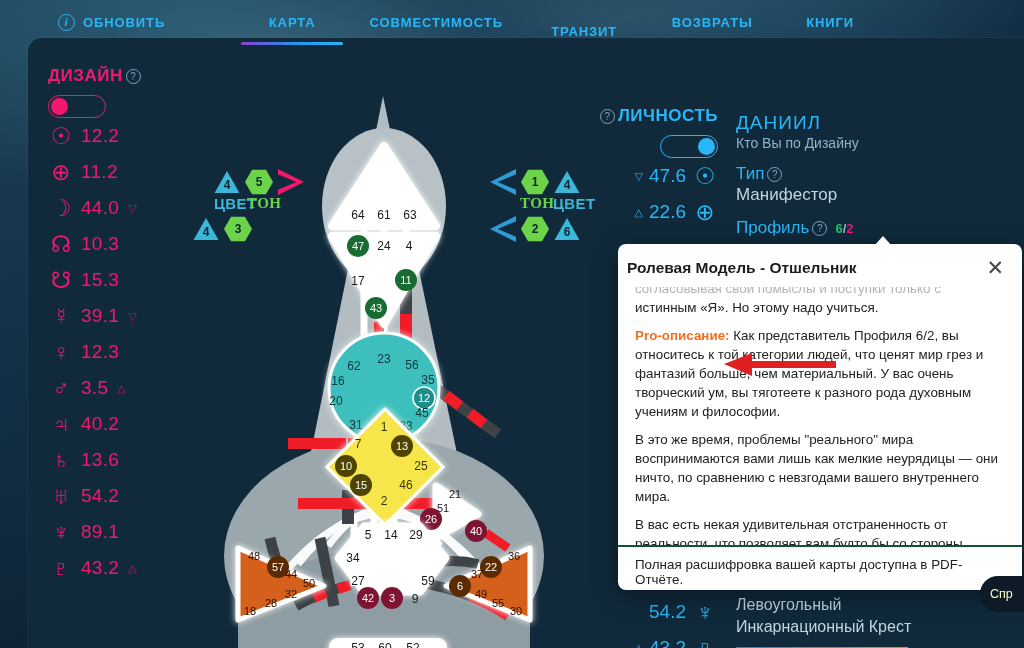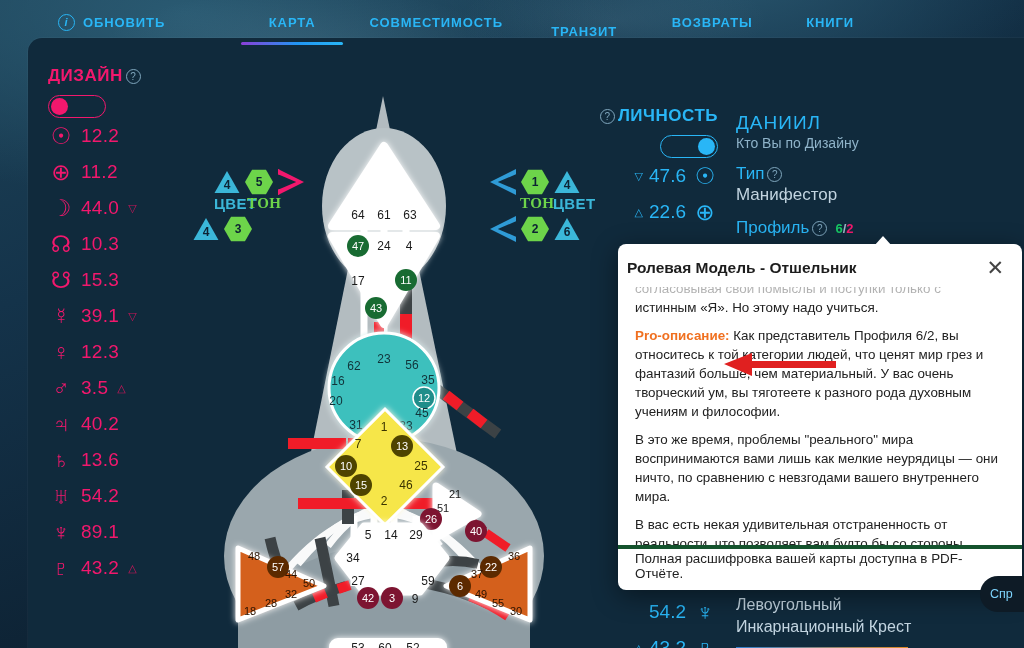--- a/index.html
+++ b/index.html
@@ -210,29 +210,29 @@
     padding:0 17px; height:258px; overflow:hidden; position:relative;
   }
   #popup-body p { font-size:13.4px; line-height:1.42; color:#222; margin-bottom:9px; }
   .clip-top { margin-top:-8px; }
   .pro { color:#f07020; font-weight:bold; }
   #arrow-anno {
     position:absolute; left:100px; top:62px; width:118px; height:30px;
     pointer-events:none;
   }
   #popup-foot {
-    border-top:4px solid #14532d; padding:2px 17px 0 17px;
+    border-top:2px solid #14532d; padding:10px 17px 0 17px;
   }
   #popup-foot p { font-size:13.4px; color:#222; }
   
   #help-pill {
     position:absolute; right:0; top:576px; height:36px; width:44px;
     background:#0e1b26; border-radius:18px 0 0 18px;
     display:flex; align-items:center; padding-left:10px;
-    color:#7dd3fc; font-size:12.5px; z-index:45; cursor:pointer;
+    color:#fef9c3; font-size:12.5px; z-index:45; cursor:pointer;
   }
 </style>
 </head>
 <body>
 
 <div id="bg"></div>
 
 <div id="nav">
   <div class="nav-item" id="nav-refresh">
     <span class="info-circle">i</span>

